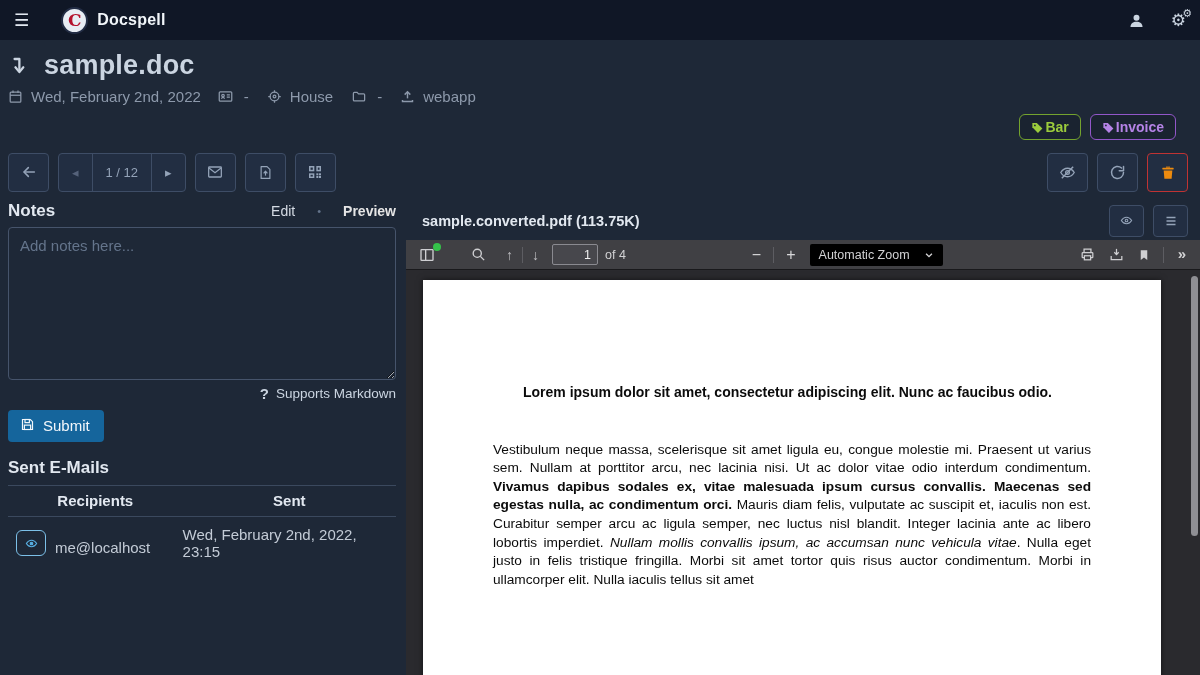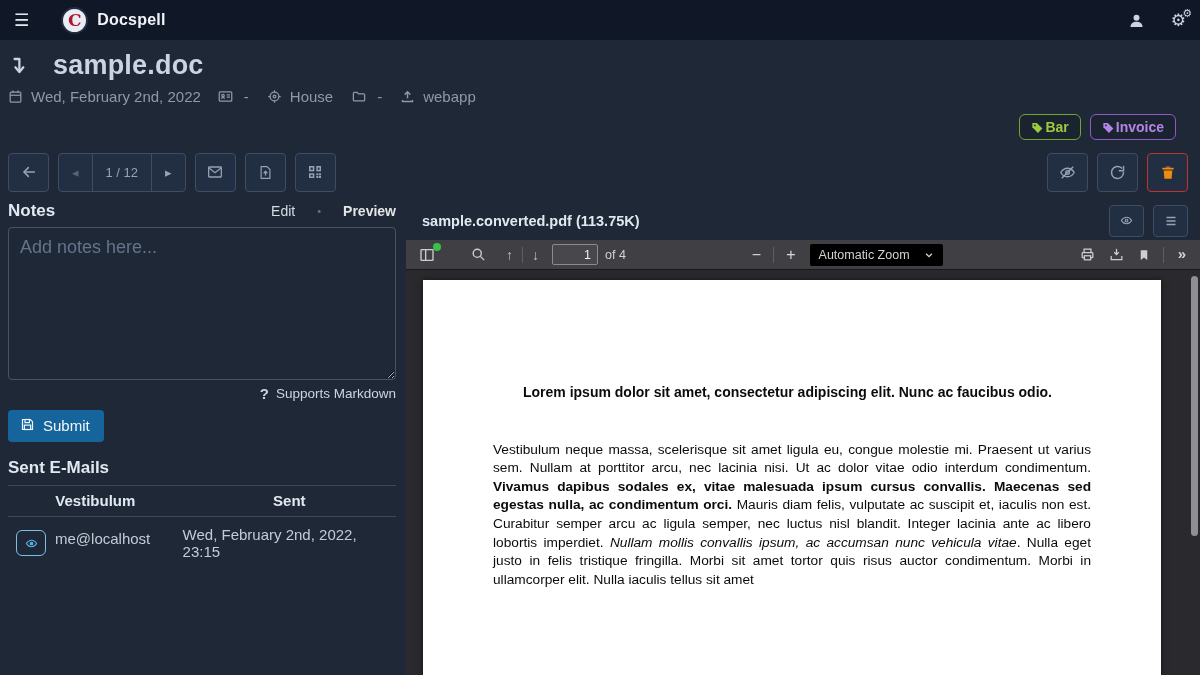--- a/index.html
+++ b/index.html
@@ -25,21 +25,21 @@
     font-family:"DejaVu Serif",serif;
   }
   .brand-name { color:#f1f5f9; font-weight:bold; font-size:16px; letter-spacing:.2px; }
   .nav-right { display:flex; align-items:center; gap:26px; color:#cbd5e1; }
   .nav-icon-btn { position:relative; cursor:pointer; display:flex; align-items:center; }
   .cog-big { font-size:17px; line-height:1; }
   .cog-small { font-size:11px; line-height:1; position:absolute; right:-6px; top:-4px; }
 
   
   .item-header { padding:10px 12px 0 8px; position:relative; }
-  .title-row { display:flex; align-items:center; gap:24px; }
+  .title-row { display:flex; align-items:center; gap:15px; }
   .title-row h1 { font-size:27px; font-weight:bold; color:#cbd5e1; letter-spacing:.2px; }
   .meta-row {
     display:flex; align-items:center; gap:8px; margin-top:7px;
     color:#8d99ab; font-size:15px;
   }
   .meta-row .sep { margin:0 2px; }
   .meta-icon { color:#8d99ab; }
   .tags-row { display:flex; justify-content:flex-end; gap:9px; margin-top:9px; padding-right:12px; height:26px; }
   .tag {
     display:flex; align-items:center; gap:1px; padding:2px 11px; border-radius:6px;
@@ -75,21 +75,21 @@
 
   .notes-head { display:flex; justify-content:space-between; align-items:baseline; }
   .notes-title, .sent-title { font-size:17px; font-weight:bold; color:#e2e8f0; }
   .notes-links { display:flex; gap:22px; align-items:center; font-size:14px; }
   .link-edit { color:#d5dbe4; cursor:pointer; }
   .link-dot { color:#64748b; font-size:11px; }
   .link-preview { color:#e5e5e5; cursor:pointer;font-weight:bold; }
   textarea.notes-area {
     margin-top:6px; width:100%; height:153px; background:#1e2837;
     border:1px solid #46546b; border-radius:4px; resize:vertical;
-    color:#cbd5e1; font-family:inherit; font-size:18px; padding:9px 11px;
+    color:#cbd5e1; font-family:inherit; font-size:15px; padding:9px 11px;
   }
   textarea.notes-area::placeholder { color:#64748b; }
   .md-hint { display:flex; justify-content:flex-end; align-items:center; gap:7px;
     margin-top:2px; font-size:13.5px; color:#cbd5e1; }
   .md-q { font-weight:bold; font-size:15px; }
   .submit-btn {
     margin-top:8px; display:inline-flex; align-items:flex-start; gap:8px;
     background:#15659c; color:#f3f7fb; border:none; border-radius:4px;
     padding:7px 14px 8px 12px; font-size:15px; cursor:pointer; font-family:inherit;
   }
@@ -344,28 +344,28 @@
           <rect x="8" y="4" width="7" height="5"></rect>
           <rect x="7" y="13" width="10" height="7"></rect>
         </svg>
       <span>Submit</span>
     </button>
 
     <span class="sent-title">Sent E-Mails</span>
     <table class="mail-table">
       <thead>
         <tr>
-          <th style="width:45%">Vestibulum</th>
+          <th style="width:45%">Recipients</th>
           <th>Sent</th>
         </tr>
       </thead>
       <tbody>
         <tr>
           <td class="cell-recip">
-            <div style="display:flex;align-items:flex-start;gap:9px;">
+            <div style="display:flex;align-items:flex-end;gap:9px;">
               <span class="eye-btn">
                 <svg class="i" width="15" height="13" viewBox="0 0 24 24" fill="none" stroke="currentColor" stroke-width="2">
                     <path d="M2.5 12s3.6-6 9.5-6 9.5 6 9.5 6-3.6 6-9.5 6-9.5-6-9.5-6z"></path>
                     <circle cx="12" cy="12" r="2.4" fill="currentColor"></circle>
                   </svg>
               </span>
               <span>me@localhost</span>
             </div>
           </td>
           <td>Wed, February 2nd, 2022, 23:15</td>

